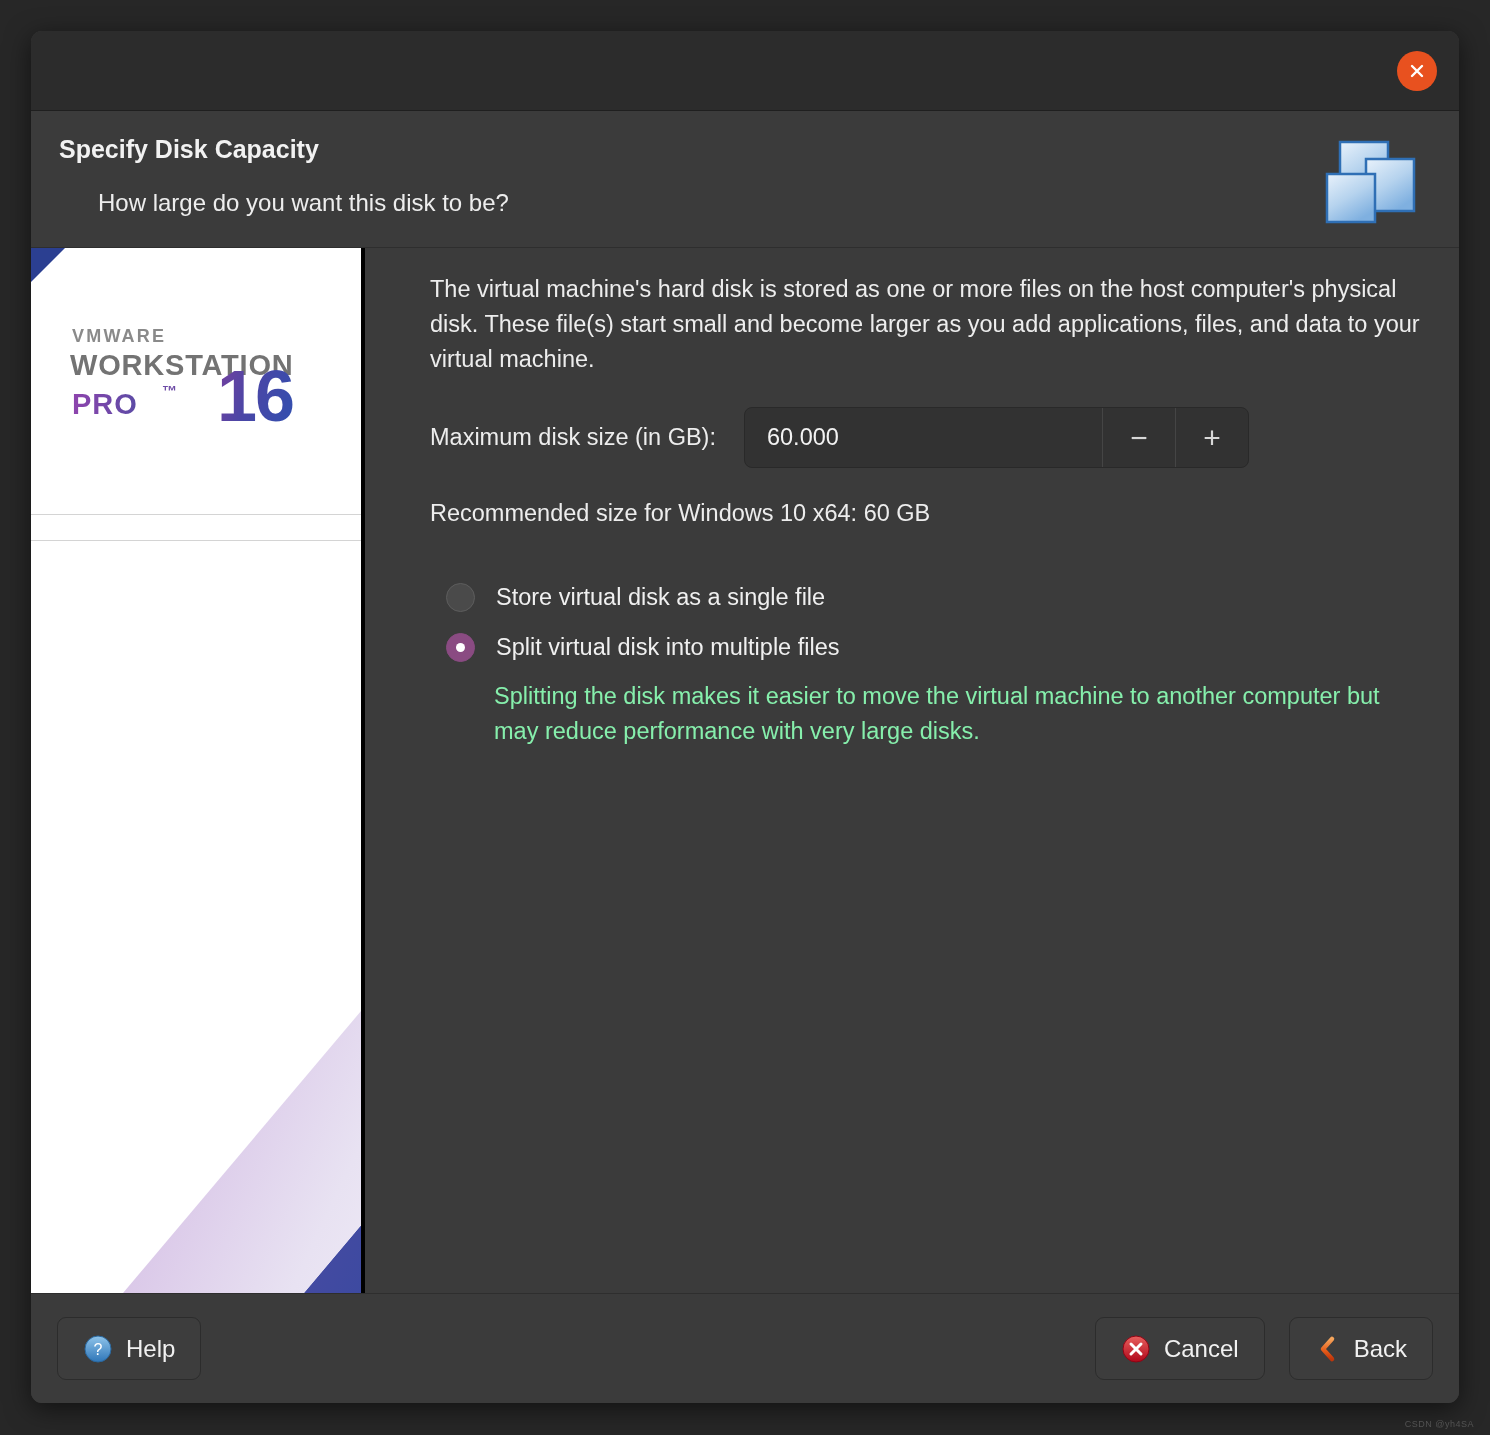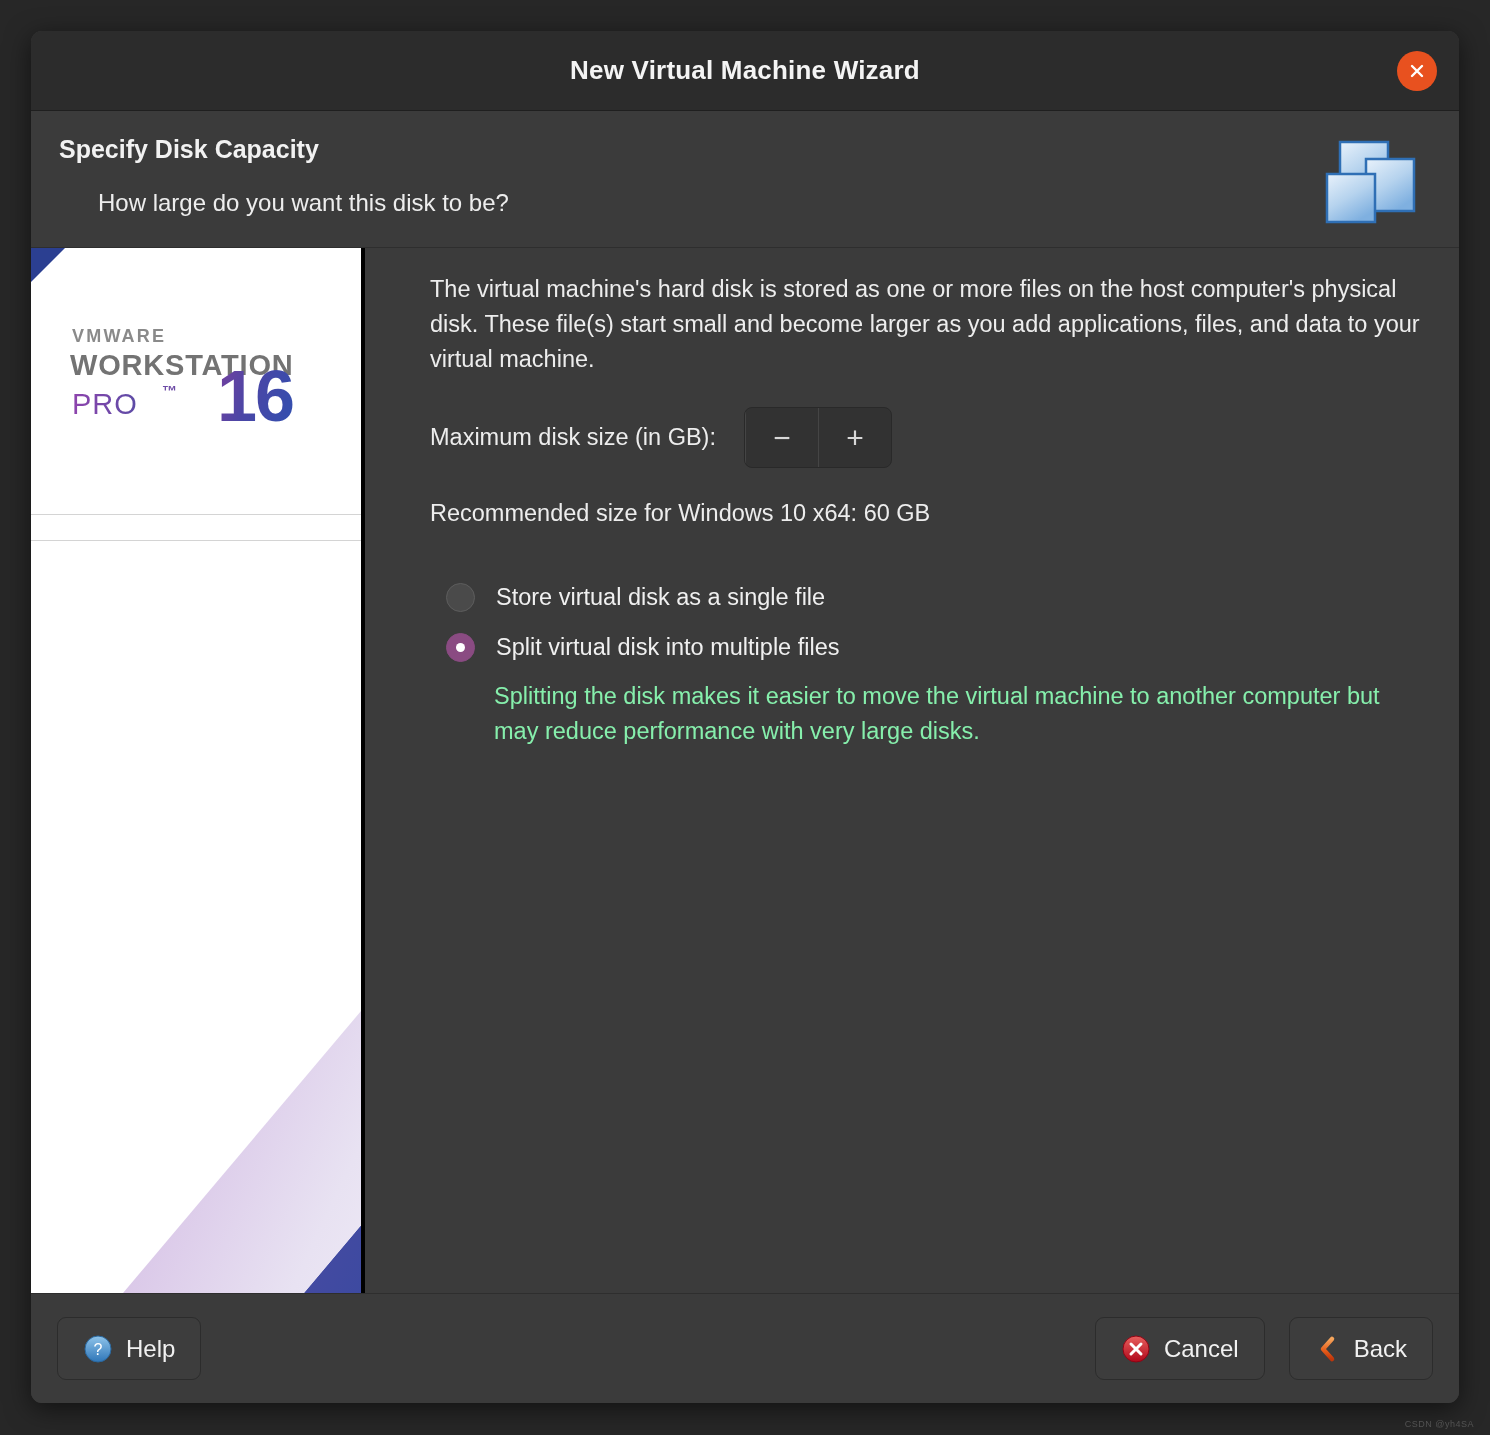--- a/index.html
+++ b/index.html
@@ -179,21 +179,21 @@
     font-size: 29px;
     letter-spacing: 0.8px;
     font-weight: bold;
     color: #737373;
   }
   .logo-pro {
     position: absolute;
     left: 41px; top: 140px;
     font-size: 29px;
     letter-spacing: 1px;
-    font-weight: normal;
+    font-weight: bold;
     background: linear-gradient(90deg, #8e44ad 0%, #5b4ba5 100%);
     -webkit-background-clip: text;
     background-clip: text;
     color: transparent;
   }
   .logo-tm {
     position: absolute;
     left: 131px; top: 134px;
     font-size: 15px;
     font-weight: bold;
@@ -372,21 +372,20 @@
   }
 </style>
 </head>
 <body>
 
 <div id="root">
 
   <div class="dialog">
 
     <div class="titlebar">
-      <div class="titlebar-title">New Virtual Machine Wizard</div>
       <button class="close-btn">
         <span>
           <svg width="20" height="20" viewBox="0 0 20 20">
             <path d="M5 5 L15 15 M15 5 L5 15" stroke="#ffffff" stroke-width="2.4" stroke-linecap="round" fill="none"></path>
           </svg>
         </span>
       </button>
     </div>
 
     <div class="header">
@@ -427,20 +426,21 @@
       </div>
 
       <div class="content">
 
 
         <p class="para">The virtual machine's hard disk is stored as one or more files on the host computer's physical disk. These file(s) start small and become larger as you add applications, files, and data to your virtual machine.</p>
 
         <div class="size-row">
           <span class="size-label">Maximum disk size (in GB):</span>
           <div class="spinner">
+            <input class="spin-value" type="text" value="60.000" style="">
             <button class="spin-btn">−</button>
             <button class="spin-btn">+</button>
           </div>
         </div>
 
         <div class="rec-line">Recommended size for Windows 10 x64: 60 GB</div>
 
         <div class="radio-group">
 
           <div class="radio-row">

